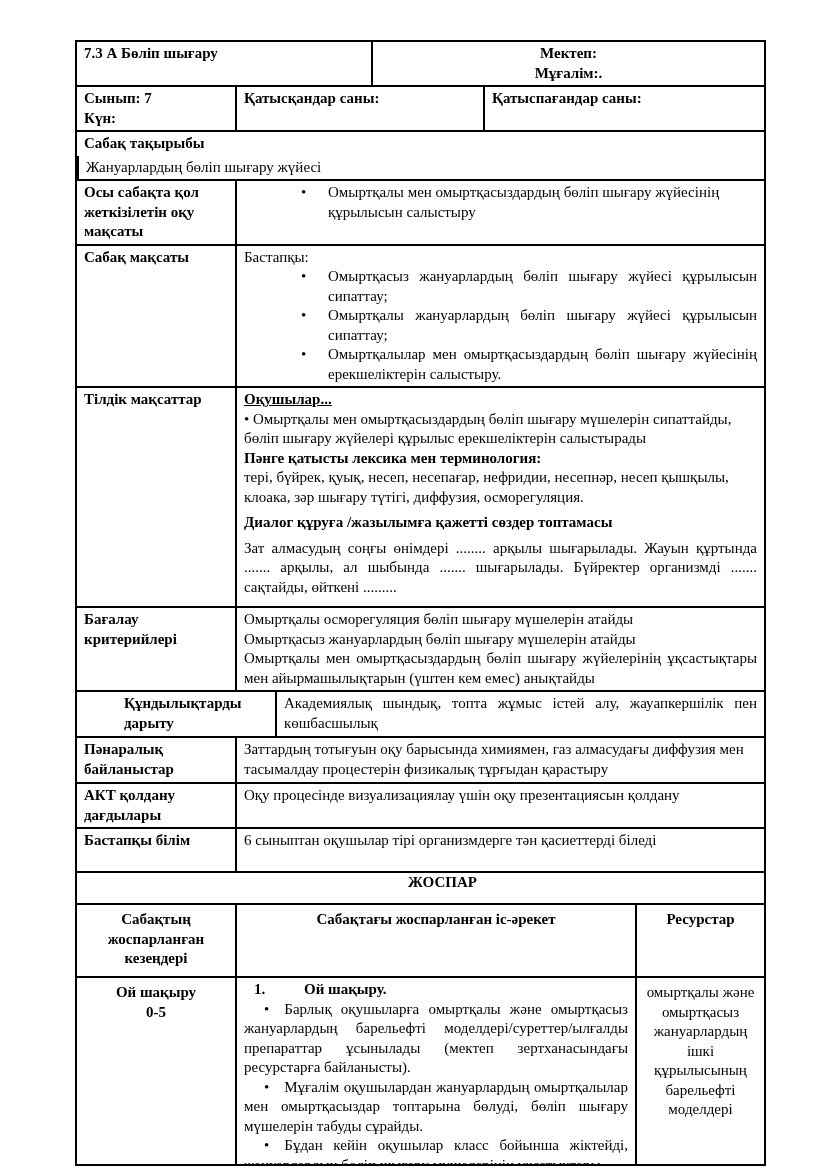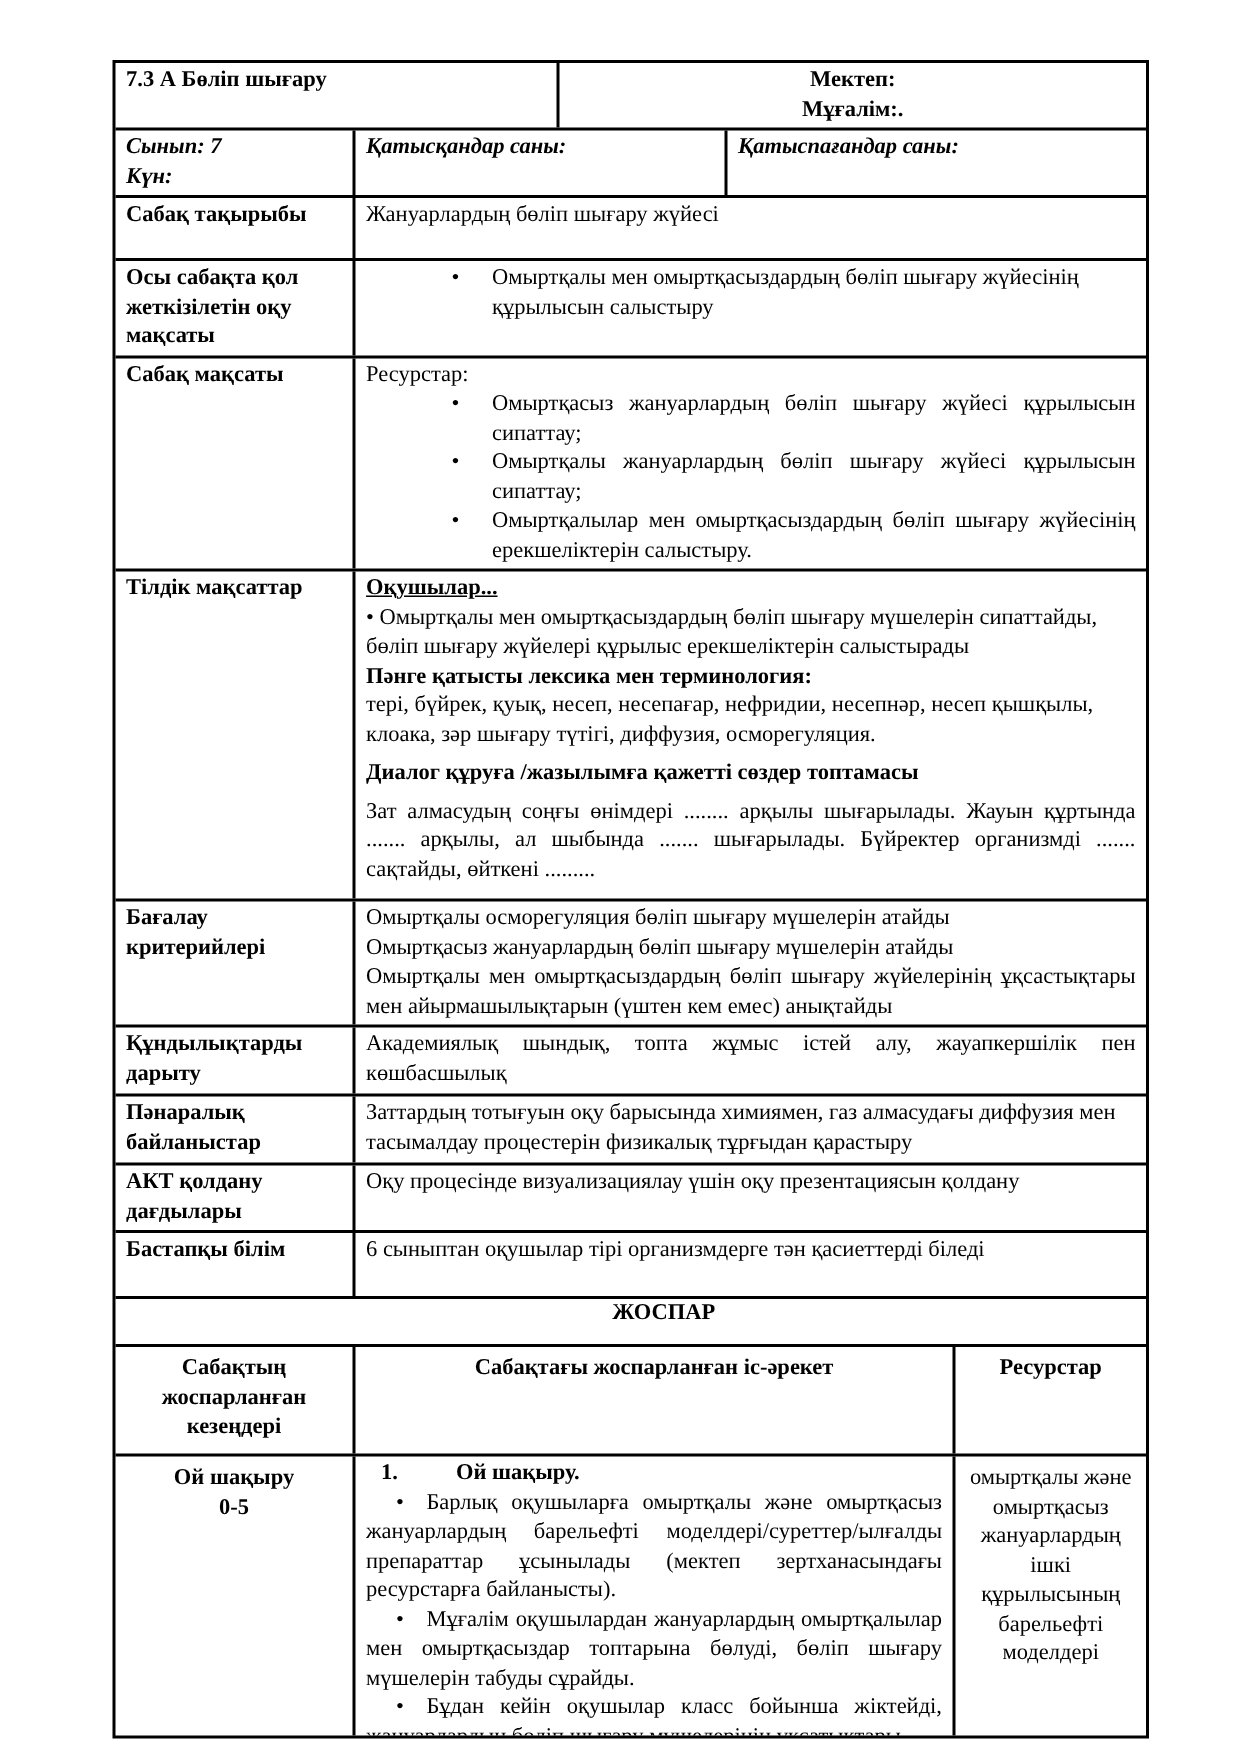--- a/index.html
+++ b/index.html
@@ -24,27 +24,27 @@
   .justify{text-align:justify;}
   .underline{text-decoration:underline;}
   .w-label{width:158px;flex:none;}
   .w-unit{width:294px;flex:none;}
   .w-att{width:248px;flex:none;}
   .w-stage{width:158px;flex:none;}
   .w-act{width:400px;flex:none;}
   .grow{flex:1;}
   
   .h-r1{min-height:36px;}
-  .h-r2{min-height:38px;font-style:italic;}
-  .h-r3{min-height:40px;}
+  .h-r2{min-height:38px;}
+  .h-r3{min-height:40px;flex-direction:column;}
   .h-r4{min-height:57px;}
   .h-r5{min-height:131px;}
   .h-r6{min-height:218px;}
   .h-r7{min-height:71px;}
-  .h-r8{min-height:44px;}
+  .h-r8{min-height:44px;padding-left:40px;}
   .h-r9{min-height:44px;}
   .h-r10{min-height:40px;}
   .h-r11{min-height:42px;}
   .h-title{min-height:20px;}
   .h-phead{min-height:71px;margin-top:10px;}
   .h-prow{height:186px;}
   .h-prow .cell{overflow:hidden;}
   
   .li-hang{display:flex;margin-left:57px;}
   .li-hang .bullet{width:27px;flex:none;}
@@ -93,21 +93,21 @@
       <div class="li-hang noj">
         <span class="bullet">•</span>
         <span class="t">Омыртқалы мен омыртқасыздардың бөліп шығару жүйесінің құрылысын салыстыру</span>
       </div>
     </div>
   </div>
 
   <div class="row h-r5">
     <div class="cell w-label bold">Сабақ мақсаты</div>
     <div class="cell grow">
-      <div>Ресурстар:</div>
+      <div>Бастапқы:</div>
       <div class="li-hang">
         <span class="bullet">•</span>
         <span class="t">Омыртқасыз жануарлардың бөліп шығару жүйесі құрылысын сипаттау;</span>
       </div>
       <div class="li-hang">
         <span class="bullet">•</span>
         <span class="t">Омыртқалы жануарлардың бөліп шығару жүйесі құрылысын сипаттау;</span>
       </div>
       <div class="li-hang">
         <span class="bullet">•</span>

